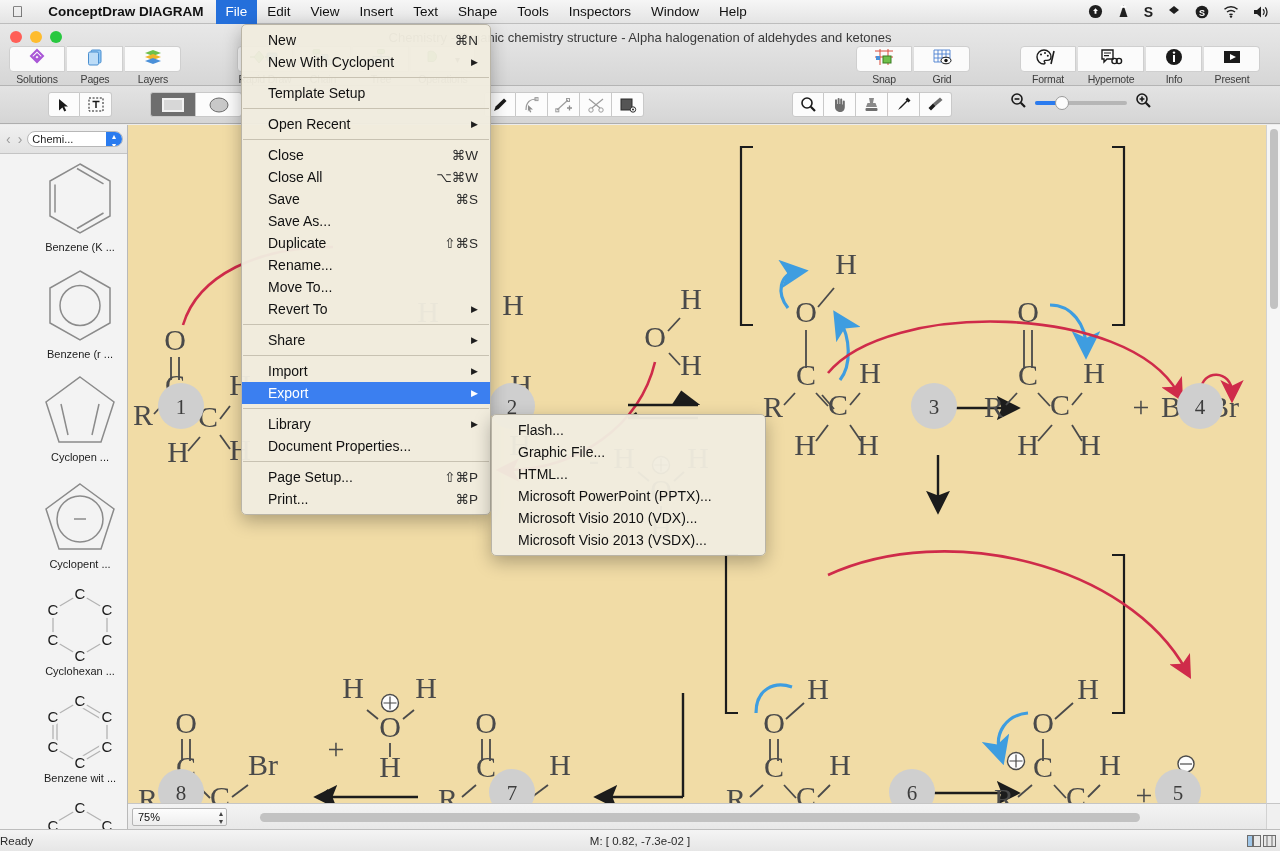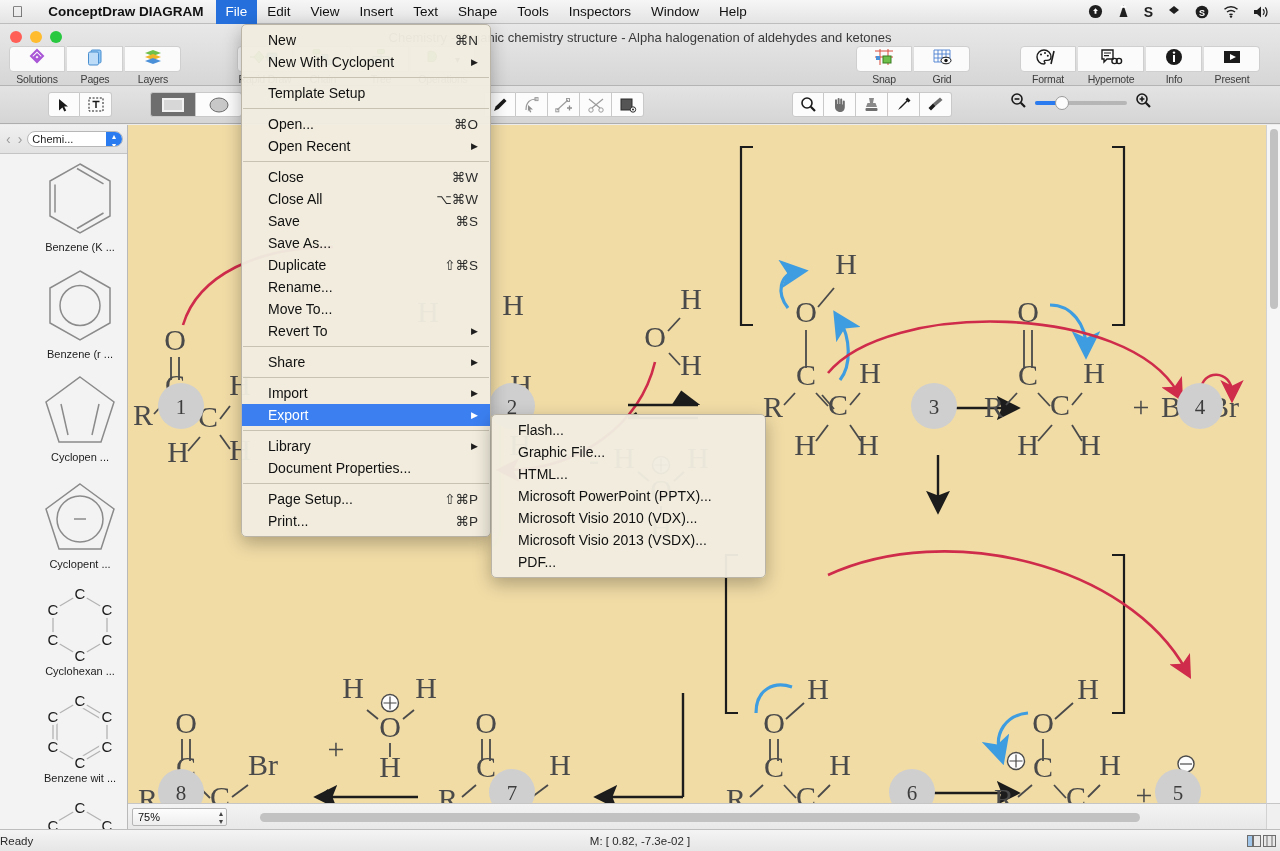--- a/index.html
+++ b/index.html
@@ -1016,24 +1016,20 @@
     <div class="row">
       <span class="lbl">New With Cyclopent</span>
       <span class="arrow">▶</span>
     </div>
     <div class="sep"></div>
     <div class="row">
       <span class="lbl">Template Setup</span>
     </div>
     <div class="sep"></div>
     <div class="row">
-      <span class="lbl">Open...</span>
-      <span class="sc">⌘O</span>
-    </div>
-    <div class="row">
       <span class="lbl">Open Recent</span>
       <span class="arrow">▶</span>
     </div>
     <div class="sep"></div>
     <div class="row">
       <span class="lbl">Close</span>
       <span class="sc">⌘W</span>
     </div>
     <div class="row">
       <span class="lbl">Close All</span>
@@ -1105,18 +1101,15 @@
     </div>
     <div class="row">
       <span class="lbl">Microsoft PowerPoint (PPTX)...</span>
     </div>
     <div class="row">
       <span class="lbl">Microsoft Visio 2010 (VDX)...</span>
     </div>
     <div class="row">
       <span class="lbl">Microsoft Visio 2013 (VSDX)...</span>
     </div>
-    <div class="row">
-      <span class="lbl">PDF...</span>
-    </div>
   </div>
 
 </div>
 
 </body></html>

